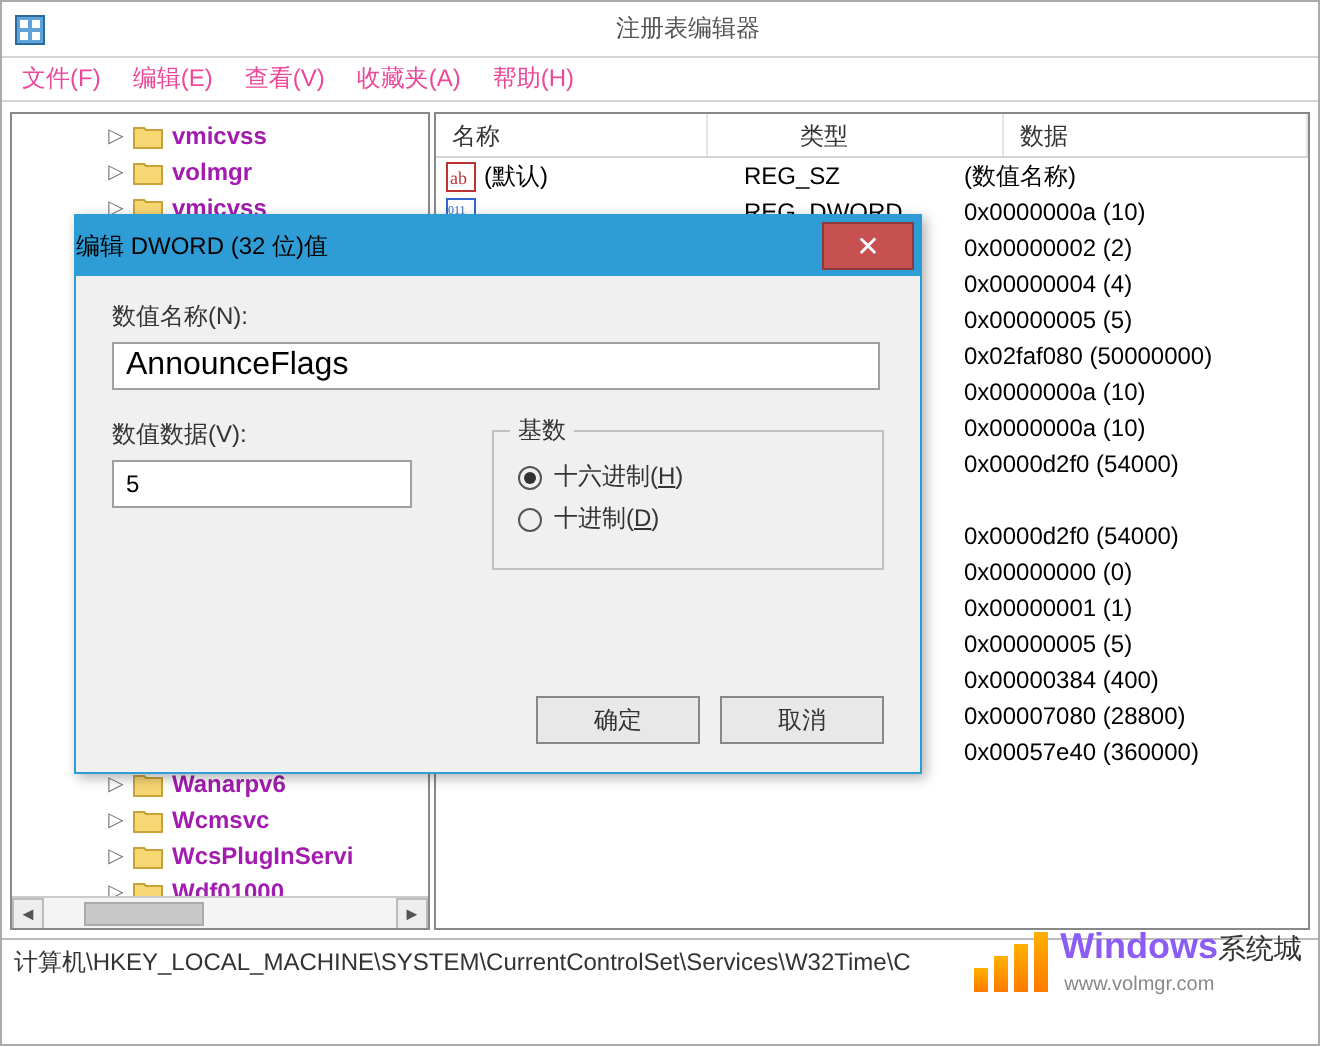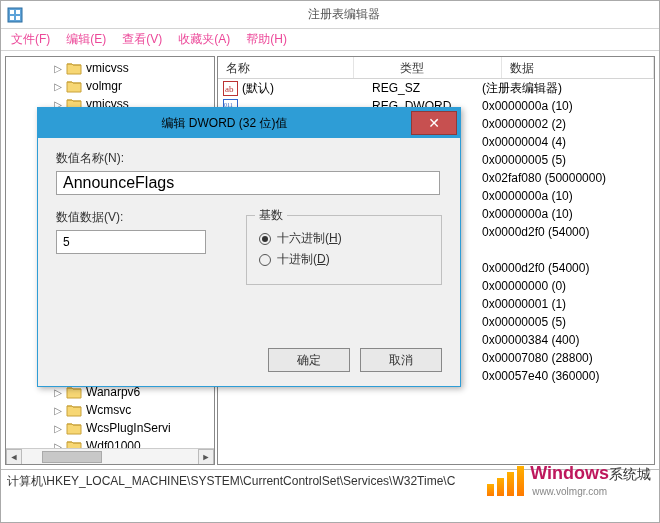--- a/index.html
+++ b/index.html
@@ -43,21 +43,21 @@
   .expander {
     width: 12px; height: 12px; margin-right: 2px;
     display: inline-flex; align-items: center; justify-content: center;
     color: #777; font-size: 10px;
   }
   .folder-icon {
     width: 16px; height: 14px; margin-right: 4px;
     display: inline-block;
   }
   .folder-icon svg { width:16px; height:14px; display:block; }
-  .tree-label { color: #000000; }
+  .tree-label { color: #a21caf; font-weight: bold; }
   .tree-scrollbar {
     position: absolute; bottom: 0; left: 0; right: 0; height: 16px;
     border-top: 1px solid #ccc; display: flex; align-items:center;
   }
   .sb-btn { width:16px; height:16px; background:#eee; border:1px solid #bbb; display:flex; align-items:center; justify-content:center; font-size:9px; color:#555;}
   .sb-track { flex:1; height:16px; background:#f4f4f4; position:relative;}
   .sb-thumb { position:absolute; left:20px; width:60px; top:2px; bottom:2px; background:#c8c8c8; border:1px solid #aaa;}
   .list-panel {
     flex: 1; background: #fff; border: 1px solid #888;
     margin: 4px 4px 4px 2px; overflow: hidden; position: relative;
@@ -93,21 +93,21 @@
     width: 424px; height: 280px;
     background: #f0f0f0;
     border: 1px solid #2e9dd6;
     box-shadow: 2px 2px 6px rgba(0,0,0,0.3);
     z-index: 10;
   }
   .dialog-titlebar {
     height: 30px; background: #2e9dd6;
     display: flex; align-items: center;
   }
-  .dialog-title { flex:1; text-align: center; color: #000; font-size: 12px; }
+  .dialog-title { flex:1; text-align: left; color: #000; font-size: 12px; }
   .dialog-close {
     width: 46px; height: 24px; margin: 3px 3px 3px 0;
     background: #c75050; color: #fff;
     display: flex; align-items: center; justify-content: center;
     font-size: 14px; cursor: default;
     border: 1px solid #8e3a3a;
   }
   .dialog-body { padding: 12px 18px; font-size: 12px; color:#333;}
   .field-label { margin-bottom: 4px; display:block;}
   .text-input {
@@ -146,21 +146,21 @@
   .watermark {
     position: absolute; right: 8px; bottom: 24px;
     display:flex; align-items:center; gap:6px;
     z-index: 20;
   }
   .wm-bars { display:flex; gap:3px; align-items:flex-end;}
   .wm-bars span { width:7px; background:linear-gradient(#ffb000,#ff7a00); display:block;}
   .wm-bars span:nth-child(1){height:12px;} .wm-bars span:nth-child(2){height:18px;}
   .wm-bars span:nth-child(3){height:24px;} .wm-bars span:nth-child(4){height:30px;}
   .wm-text { font-size:14px; color:#333; }
-  .wm-text b { color:#be185d; font-size:18px; font-weight:bold;}
+  .wm-text b { color:#8b5cf6; font-size:18px; font-weight:bold;}
   .wm-sub { font-size:10px; color:#888; margin-left:2px;}
   .underline { text-decoration: underline; }
 </style>
 </head>
 <body>
 
 <div class="main-window">
 
   <div class="titlebar">
     <span class="title-icon">
@@ -426,21 +426,21 @@
       <div class="list-body" id="list-body">
           <div class="list-row">
             <span class="val-icon">
               <svg viewBox="0 0 15 15">
                 <rect x="0.5" y="0.5" width="14" height="14" fill="#fff" stroke="#b33"></rect>
                 <text x="2" y="11" font-size="9" fill="#b33" font-family="Tahoma">ab</text>
               </svg>
             </span>
             <span class="cell-name">(默认)</span>
             <span class="cell-type">REG_SZ</span>
-            <span class="cell-data">(注册表编辑器)</span>
+            <span class="cell-data">(数值名称)</span>
           </div>
           <div class="list-row">
             <span class="val-icon">
               <svg viewBox="0 0 15 15">
                 <rect x="0.5" y="0.5" width="14" height="14" fill="#fff" stroke="#3366cc"></rect>
                 <text x="1" y="8" font-size="6" fill="#3366cc" font-family="Tahoma">011</text>
                 <text x="1" y="14" font-size="6" fill="#3366cc" font-family="Tahoma">110</text>
               </svg>
             </span>
             <span class="cell-name"></span>

